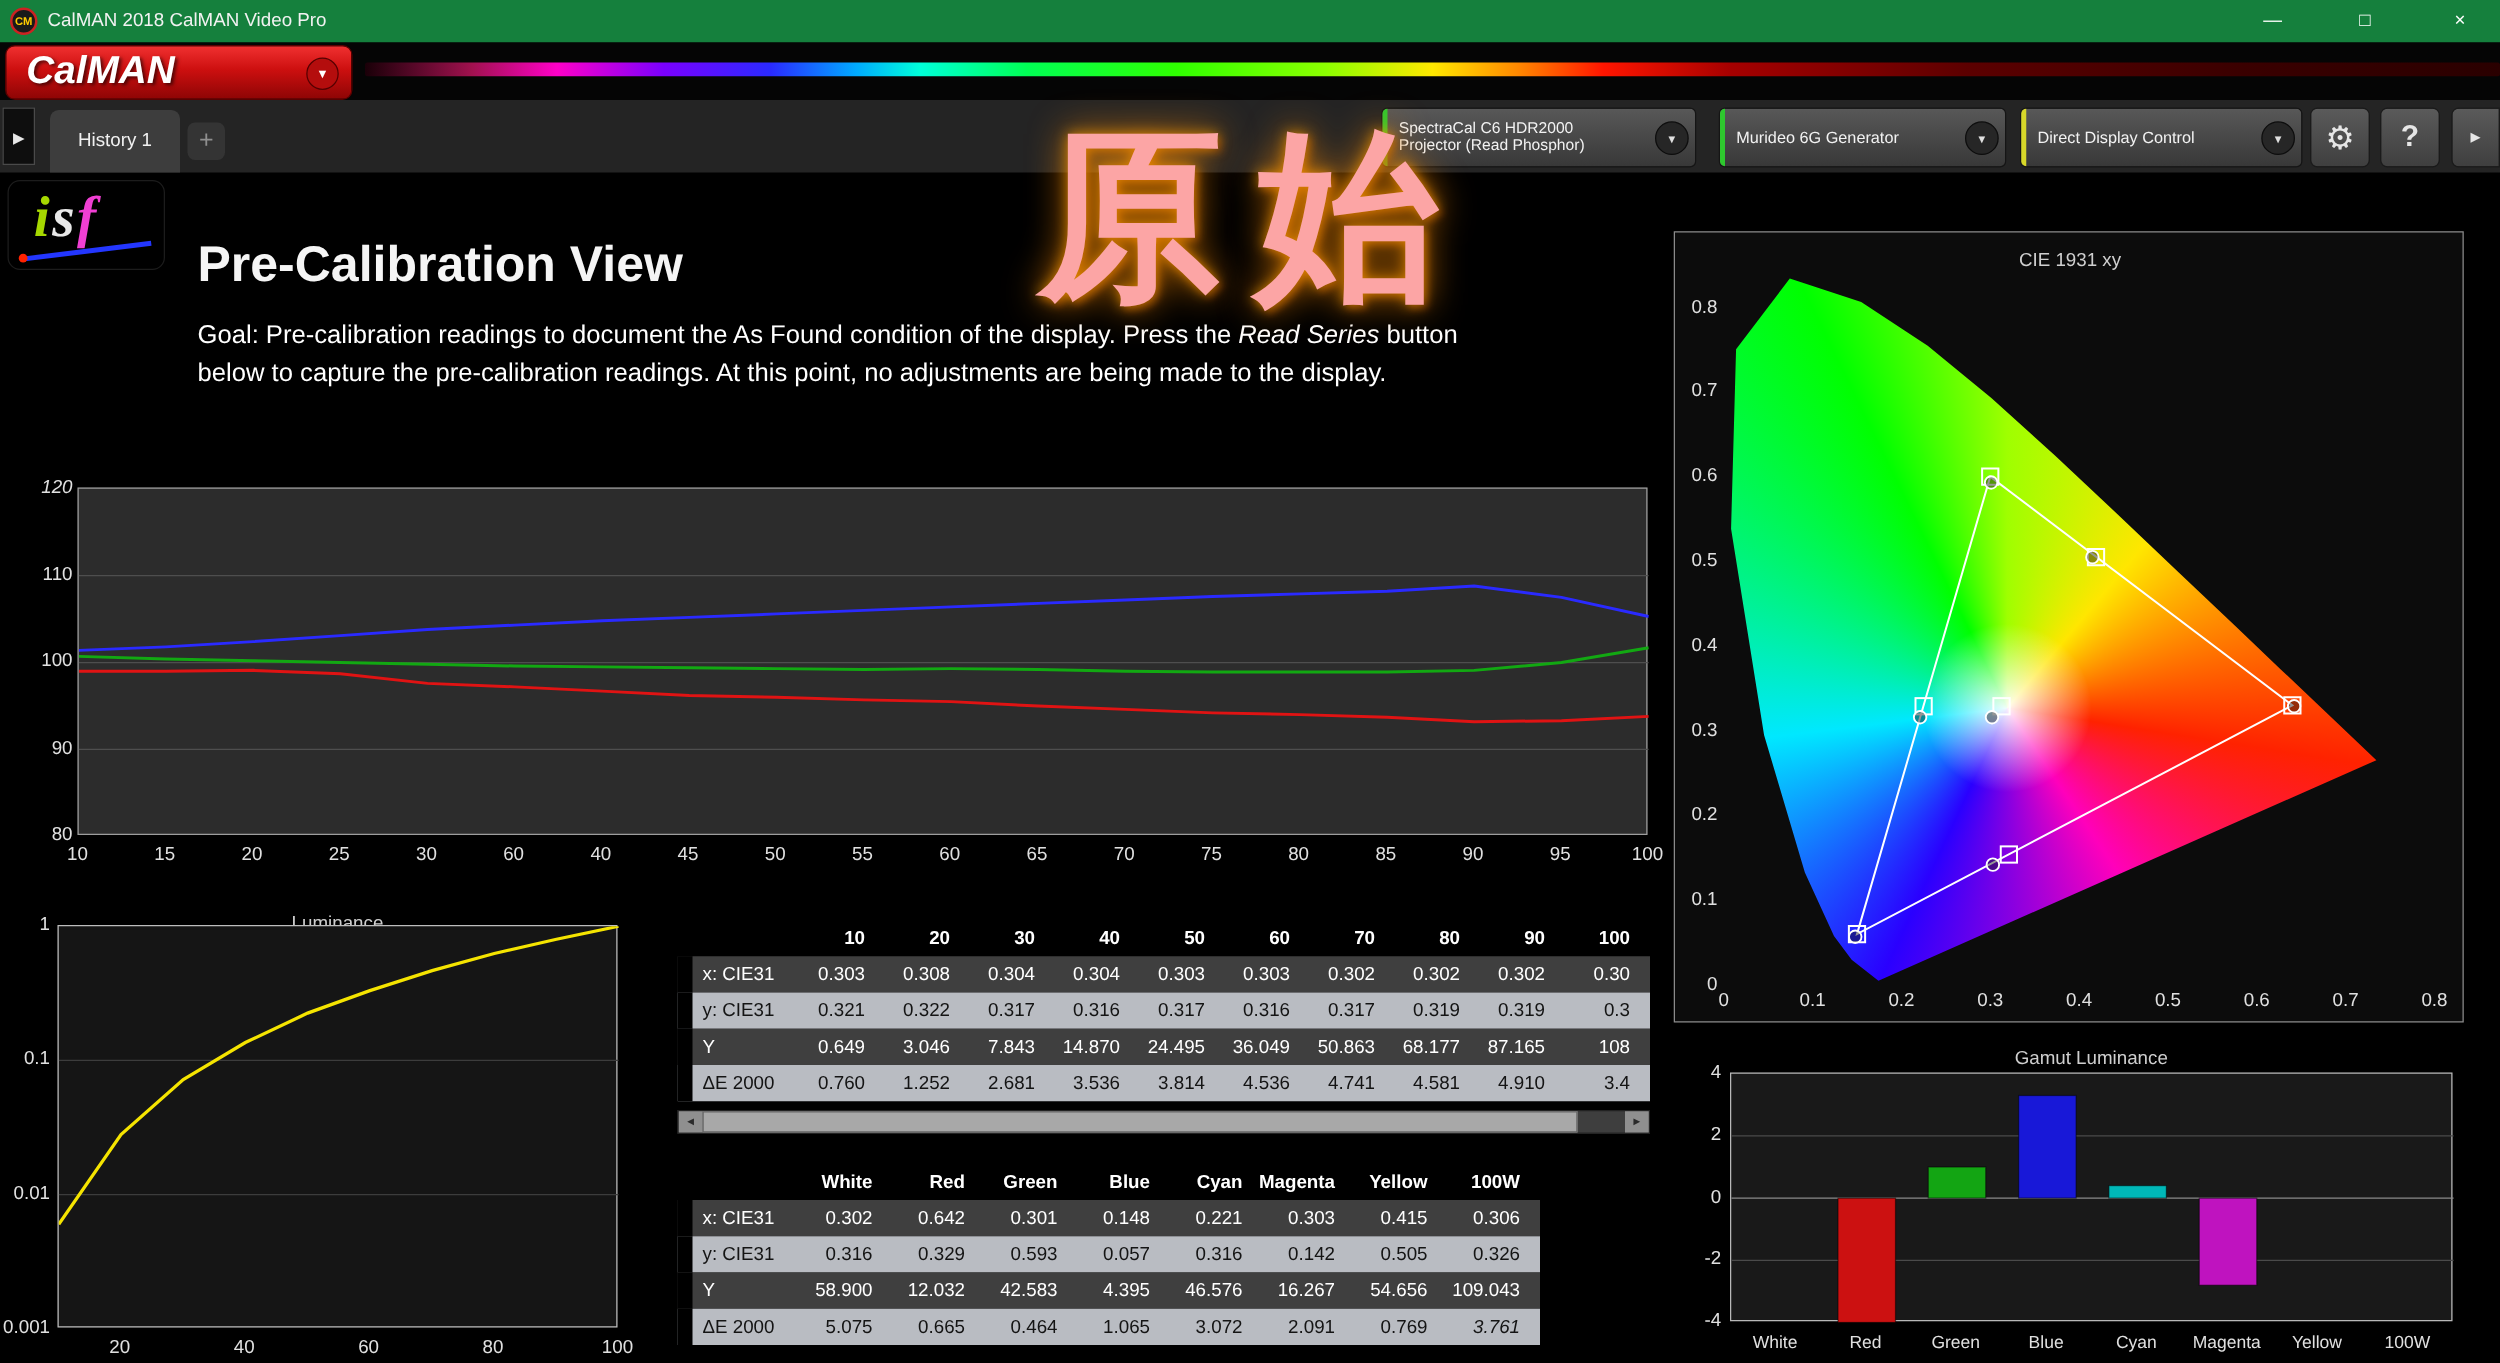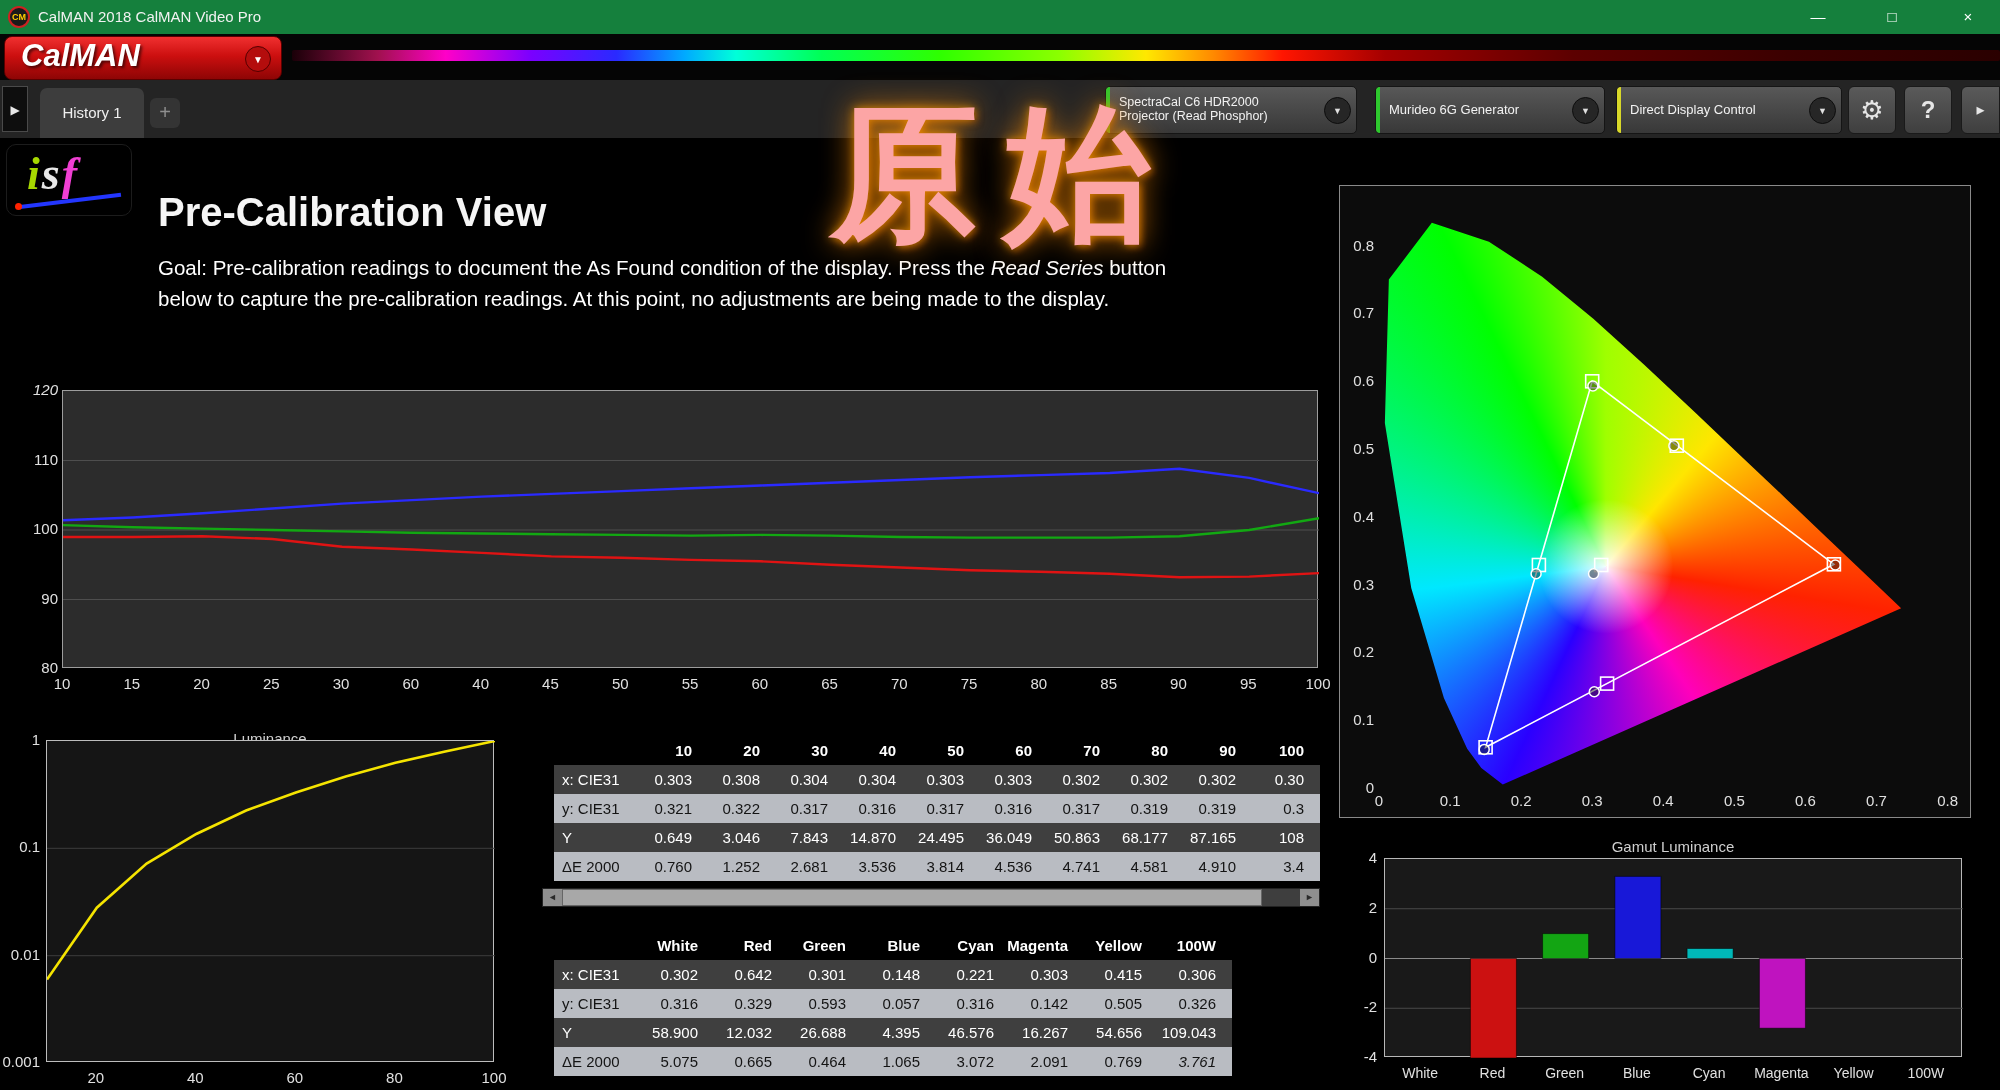--- a/index.html
+++ b/index.html
@@ -239,20 +239,21 @@
     <div class="tick ylab" style="left: 0px; top: 233.667px; width: 40px;">0.01</div>
     <div class="tick ylab" style="left: 0px; top: 341px; width: 40px;">0.001</div>
     <div class="tick xlab" style="left: 75.7778px; top: 357px; width: 40px;">20</div>
     <div class="tick xlab" style="left: 175.333px; top: 357px; width: 40px;">40</div>
     <div class="tick xlab" style="left: 274.889px; top: 357px; width: 40px;">60</div>
     <div class="tick xlab" style="left: 374.444px; top: 357px; width: 40px;">80</div>
     <div class="tick xlab" style="left: 474px; top: 357px; width: 40px;">100</div>
   </div>
 
 <div class="cie-panel">
+  <div class="chart-title" style="left:0;top:14px;width:632px">CIE 1931 xy</div>
   <div class="cie-plot">
     <div class="cie-gamut" style="clip-path: polygon(20.73% 99.42%, 17.14% 96.55%, 14.77% 93.28%, 10.87% 84.57%, 5.4% 65.7%, 0.98% 37.4%, 1.65% 12.77%, 8.85% 3.05%, 18.42% 6.29%, 27.33% 12.29%, 35.9% 19.5%, 44.42% 27.38%, 52.87% 35.5%, 61.01% 43.42%, 68.48% 50.67%, 74.64% 56.69%, 82.32% 64.15%, 87.46% 69.15%);"></div>
     <svg id="cie-svg" width="597" height="583">
         <polygon points="454.9,359.3 213.2,176.3 106.6,542.3" fill="none" stroke="#ffffff" stroke-width="1.6"></polygon>
         <rect x="215.7" y="353.5" width="13" height="13" fill="none" stroke="#ffffff" stroke-width="1.6"></rect>
         <rect x="448.4" y="352.8" width="13" height="13" fill="none" stroke="#ffffff" stroke-width="1.6"></rect>
         <rect x="206.7" y="169.8" width="13" height="13" fill="none" stroke="#ffffff" stroke-width="1.6"></rect>
         <rect x="100.1" y="535.8" width="13" height="13" fill="none" stroke="#ffffff" stroke-width="1.6"></rect>
         <rect x="153.4" y="353.5" width="13" height="13" fill="none" stroke="#ffffff" stroke-width="1.6"></rect>
         <rect x="221.6" y="472.1" width="13" height="13" fill="none" stroke="#ffffff" stroke-width="1.6"></rect>
@@ -400,21 +401,21 @@
       <div class="tcell" style="width: 74px;">0.316</div>
       <div class="tcell" style="width: 74px;">0.142</div>
       <div class="tcell" style="width: 74px;">0.505</div>
       <div class="tcell" style="width: 74px;">0.326</div>
     </div>
     <div class="trow row-dark">
       <div class="gutter"></div>
       <div class="tcell labelcell" style="width: 82px;">Y</div>
       <div class="tcell" style="width: 74px;">58.900</div>
       <div class="tcell" style="width: 74px;">12.032</div>
-      <div class="tcell" style="width: 74px;">26.688</div>
+      <div class="tcell" style="width: 74px;">42.583</div>
       <div class="tcell" style="width: 74px;">4.395</div>
       <div class="tcell" style="width: 74px;">46.576</div>
       <div class="tcell" style="width: 74px;">16.267</div>
       <div class="tcell" style="width: 74px;">54.656</div>
       <div class="tcell" style="width: 74px;">109.043</div>
     </div>
     <div class="trow row-light">
       <div class="gutter"></div>
       <div class="tcell labelcell" style="width: 82px;">ΔE 2000</div>
       <div class="tcell" style="width: 74px;">5.075</div>

